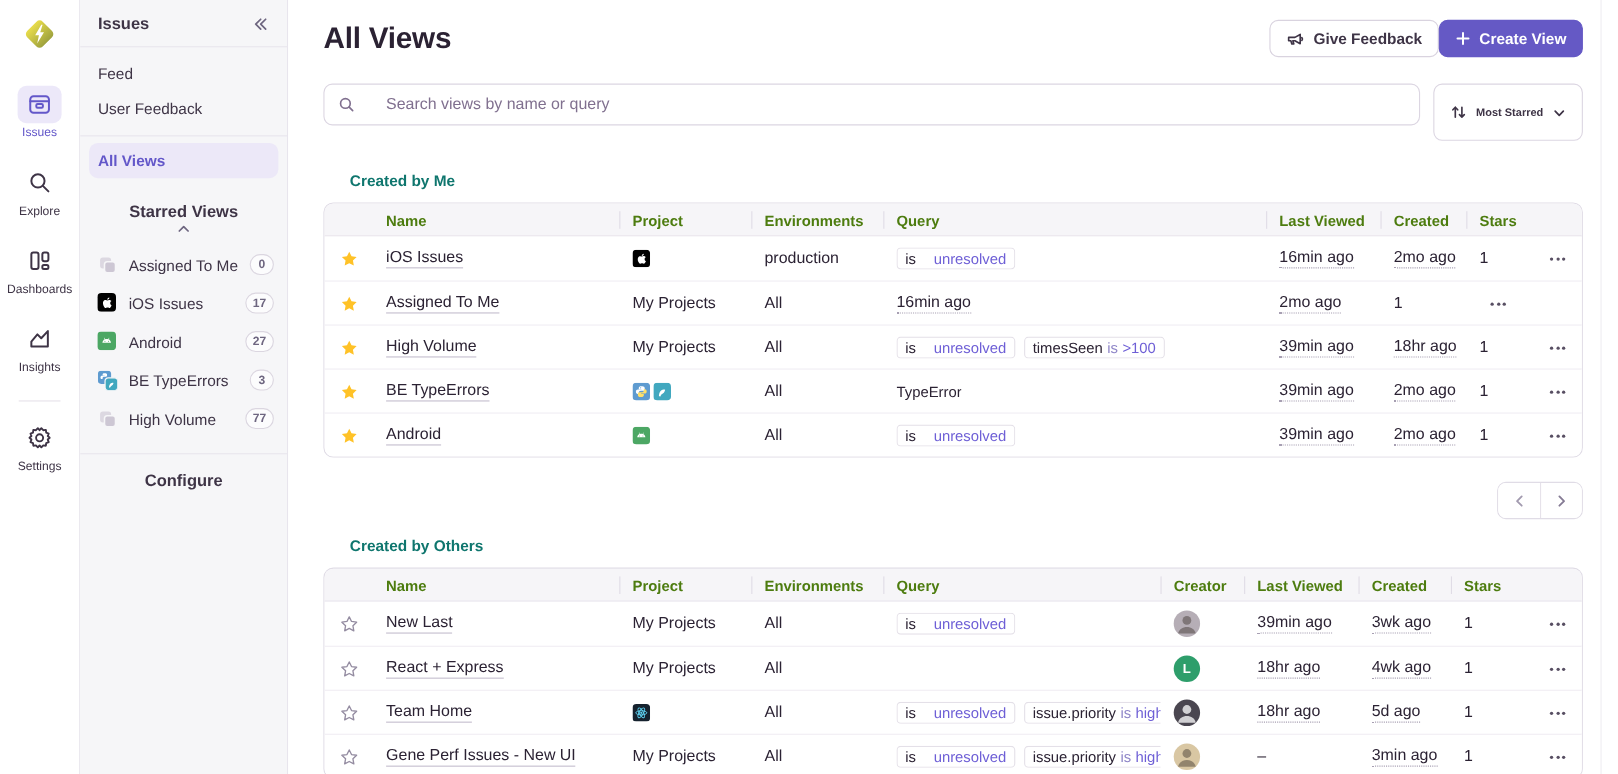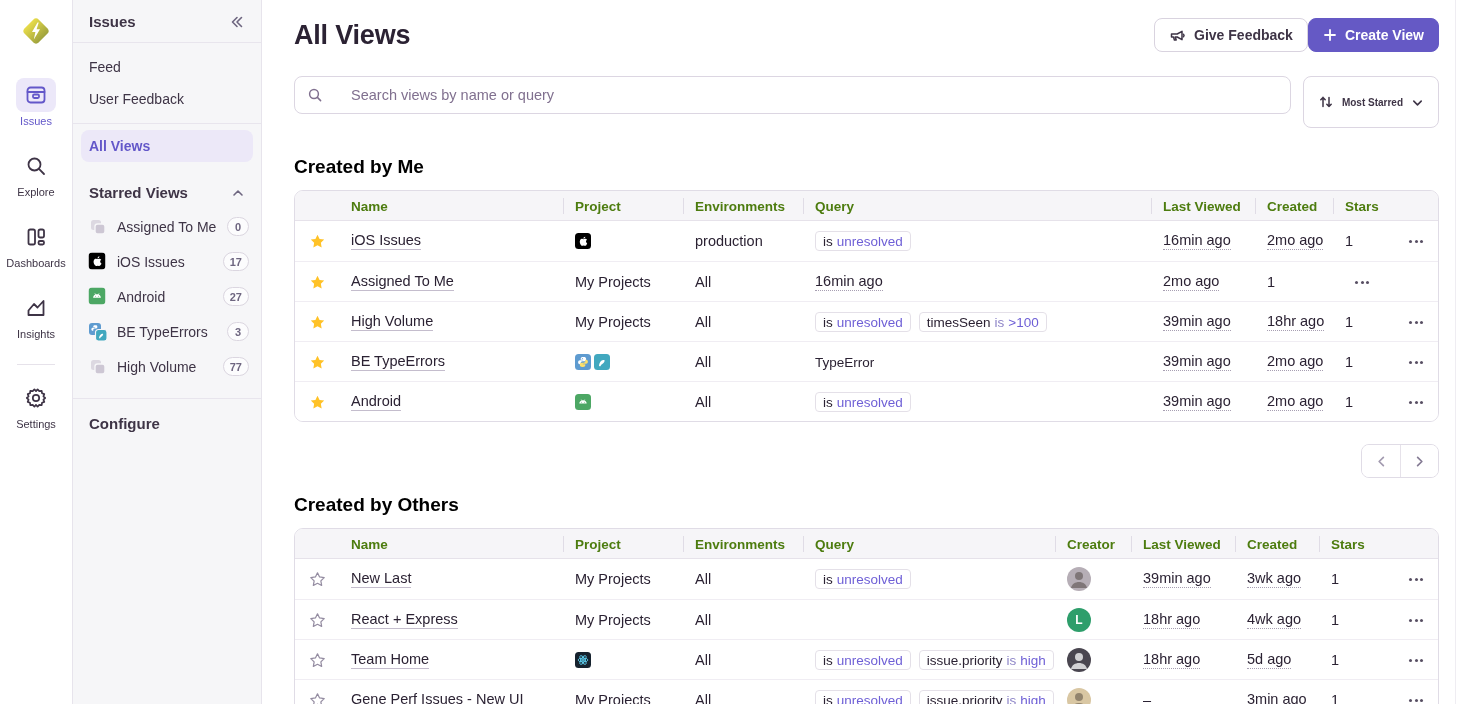--- a/index.html
+++ b/index.html
@@ -20,42 +20,42 @@
 
   
   .sidebar { width:189px; flex:0 0 189px; background:#F6F6F8; border-right:1px solid #E7E4EC; display:flex; flex-direction:column; }
   .sb-header { display:flex; align-items:center; justify-content:space-between; padding:13px 16px 12px; }
   .sb-title { font-size:15px; font-weight:700; color:#3E3446; }
   .sb-collapse { color:#6E6680; cursor:pointer; display:flex; }
   .sb-divider { height:1px; background:#E8E5ED; margin:0; }
   .sb-list { padding:8px 0; }
   .sb-item { padding:8px 16px; font-size:14px; color:#3E3446; cursor:pointer; }
   .sb-pill { margin:6px 8px; padding:8px 8px; border-radius:8px; background:#ECE8F8; color:#6357C9; font-weight:600; font-size:14px; cursor:pointer; }
-  .sb-section-head { display:flex; align-items:center; justify-content:space-between; padding:16px 16px 8px; }
+  .sb-section-head { display:flex; align-items:center; justify-content:space-between; padding:16px 16px 8px;flex-direction:column; }
   .sb-section-title { font-size:15px; font-weight:700; color:#3E3446; }
   .sb-starred-item { display:flex; align-items:center; padding:8px 12px 8px 16px; cursor:pointer; }
   .sb-starred-item .si-icon { width:18px; height:18px; flex:0 0 18px; display:flex; }
   .sb-starred-item .si-label { flex:1; margin-left:10px; font-size:14px; color:#3E3446; white-space:nowrap; overflow:hidden; }
   .badge { min-width:22px; height:19px; border:1px solid #DBD6E0; border-radius:10px; background:#FCFCFD; color:#6E6680; font-size:11px; font-weight:600; display:flex; align-items:center; justify-content:center; padding:0 6px; }
 
   
   .main { flex:1; background:#fff; padding:18px 32px 0; overflow:hidden; }
   .page-head { display:flex; align-items:center; justify-content:space-between; margin-bottom:24px; }
   .page-title { font-size:27px; font-weight:700; color:#2B2233; letter-spacing:-.2px; }
   .head-actions { display:flex; }
   .btn { display:flex; align-items:center; gap:8px; height:34px; padding:0 14px; border-radius:8px; font-size:14px; font-weight:600; cursor:pointer; border:1px solid #D9D3DF; background:#fff; color:#3E3446; }
   .btn-primary { background:#6559C5; border-color:#6559C5; color:#fff; }
 
   .toolbar { display:flex; gap:12px; margin-bottom:28px; }
   .search-box { flex:1; height:38px; border:1px solid #DCD6E2; border-radius:8px; background:#fff; display:flex; align-items:center; padding:0 12px; gap:8px; }
   .search-box input { border:none; outline:none; flex:1; font-size:14.5px; font-family:inherit; color:#2B2233; background:transparent;margin-left:20px; }
   .search-box input::placeholder { color:#80708F; }
   .sort-btn { height:52px; padding:0 14px; border:1px solid #DCD6E2; border-radius:8px; background:#fff; display:flex; align-items:center; gap:8px; font-weight:600; font-size:10px; color:#3E3446; cursor:pointer; }
 
-  .section-title { font-size:19px; font-weight:700; color:#000000; margin-bottom:12px; }
+  .section-title { font-size:14px; font-weight:700; color:#0f766e; margin-bottom:12px;margin-left:24px; }
   .section { margin-bottom:0; }
 
   .tbl { border:1px solid #E0DCE6; border-radius:9px; overflow:hidden; background:#fff; }
   .row { display:grid; align-items:center; }
   .t1 .row { grid-template-columns:44px 224px 120px 120px 348px 104px 78px 58px 50px; }
   .t2 .row { grid-template-columns:44px 224px 120px 120px 252px 76px 104px 84px 72px 50px; }
   .thead { background:#F6F5F8; height:30px; border-bottom:1px solid #E6E2EA; }
   .th { font-size:13.5px; font-weight:700; color:#4d7c0f; padding-left:12px; position:relative; height:30px; display:flex; align-items:center; }
   .th.sep::before { content:''; position:absolute; left:0; top:7px; bottom:7px; width:1px; background:#E0DCE6; }
   .tr { height:40px; background:#fff; }
@@ -64,21 +64,21 @@
   .td.center { justify-content:center; padding-left:0; }
   .name-link { border-bottom:1px solid #C4BDCD; padding-bottom:1px; cursor:pointer; }
   .time { border-bottom:1px dotted #A79FB2; padding-bottom:1px;text-align:right; }
   .proj-icons { display:flex; gap:3px; }
   .chips { display:flex; gap:8px; overflow:hidden; }
   .chip { border:1px solid #E4E0E8; border-radius:4px; padding:1.5px 7px; font-size:13.5px; white-space:nowrap; background:#fff; flex:0 0 auto; }
   .chip.plain { border:none; padding:0; }
   .tok-key { color:#2B2233; }
   .tok-op { color:#8F86C8; margin:0 4px; }
   .tok-value { color:#6E5FD6; }
-  .tok-key + .tok-value { margin-left:4px; }
+  .tok-key + .tok-value { margin-left:16px; }
   .avatar { width:24px; height:24px; border-radius:50%; display:flex; align-items:center; justify-content:center; font-size:12px; font-weight:700; color:#fff; overflow:hidden; }
   .dots { display:flex; gap:2.5px; cursor:pointer; padding:6px 4px; }
   .dots i { width:3px; height:3px; border-radius:50%; background:#584F63; }
 
   .pager-row { display:flex; justify-content:flex-end; margin:22px 0 16px; }
   .pager { display:flex; border:1px solid #E0DCE6; border-radius:8px; overflow:hidden; background:#fff; }
   .pager button { width:38px; height:32px; border:none; background:#fff; display:flex; align-items:center; justify-content:center; cursor:pointer; color:#857B94; }
   .pager button + button { border-left:1px solid #E6E2EA; }
 </style>
 </head>

